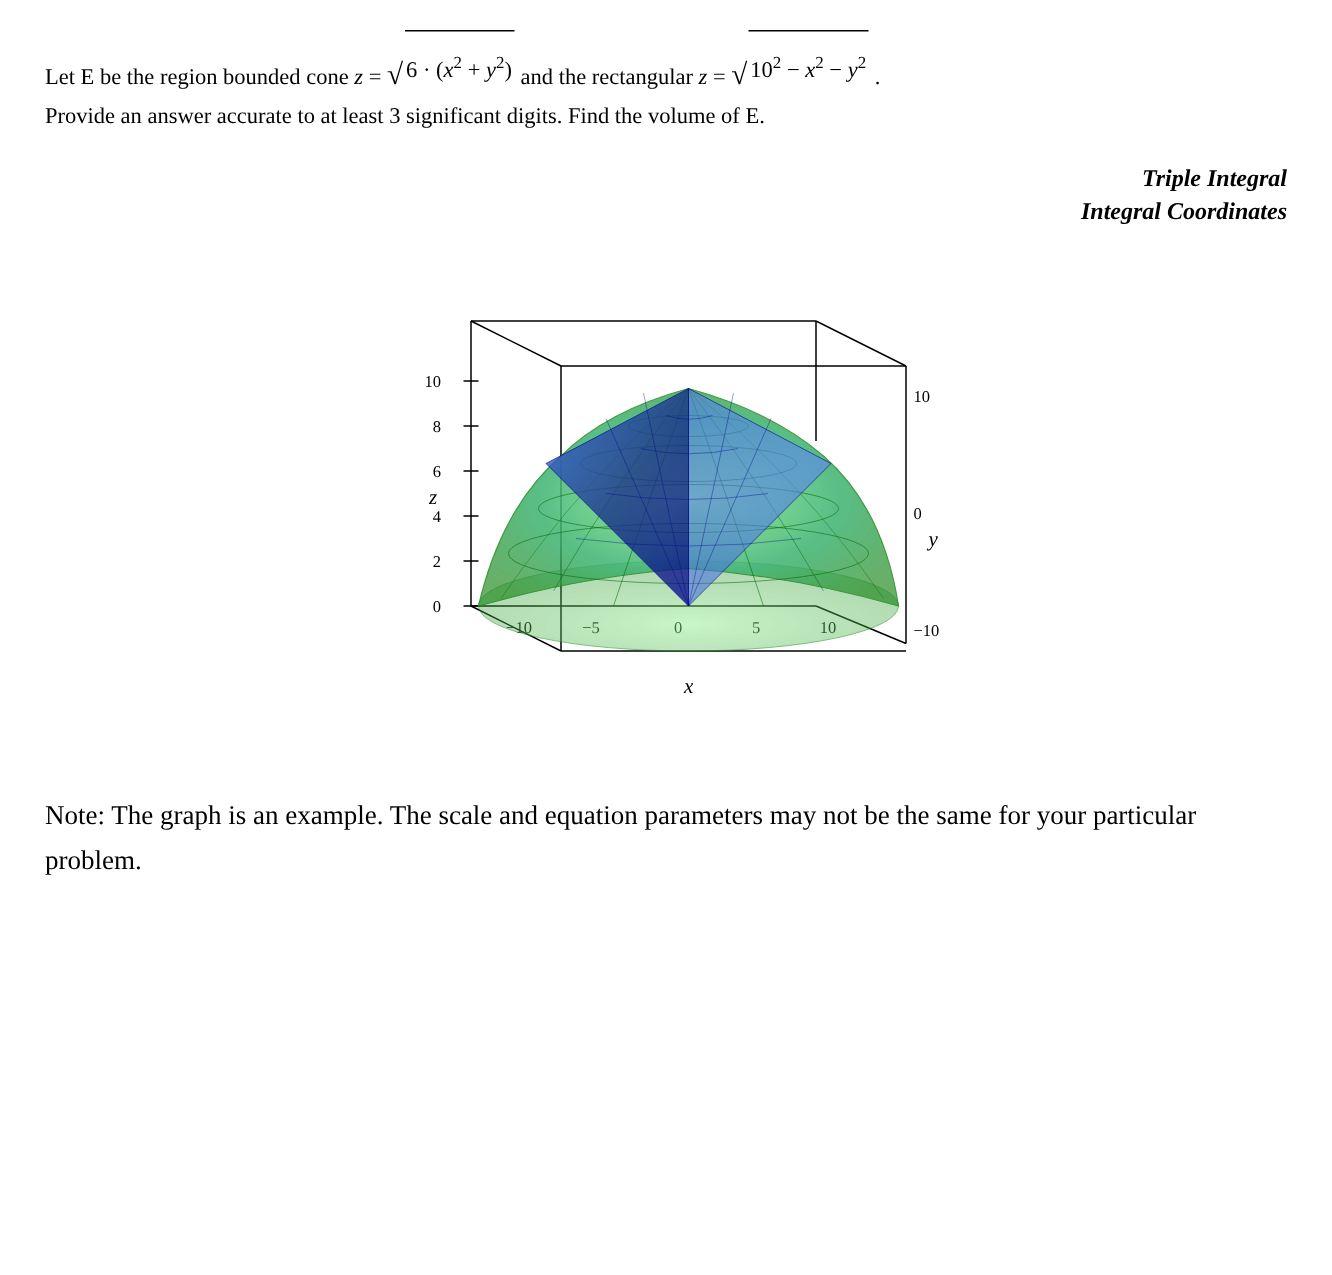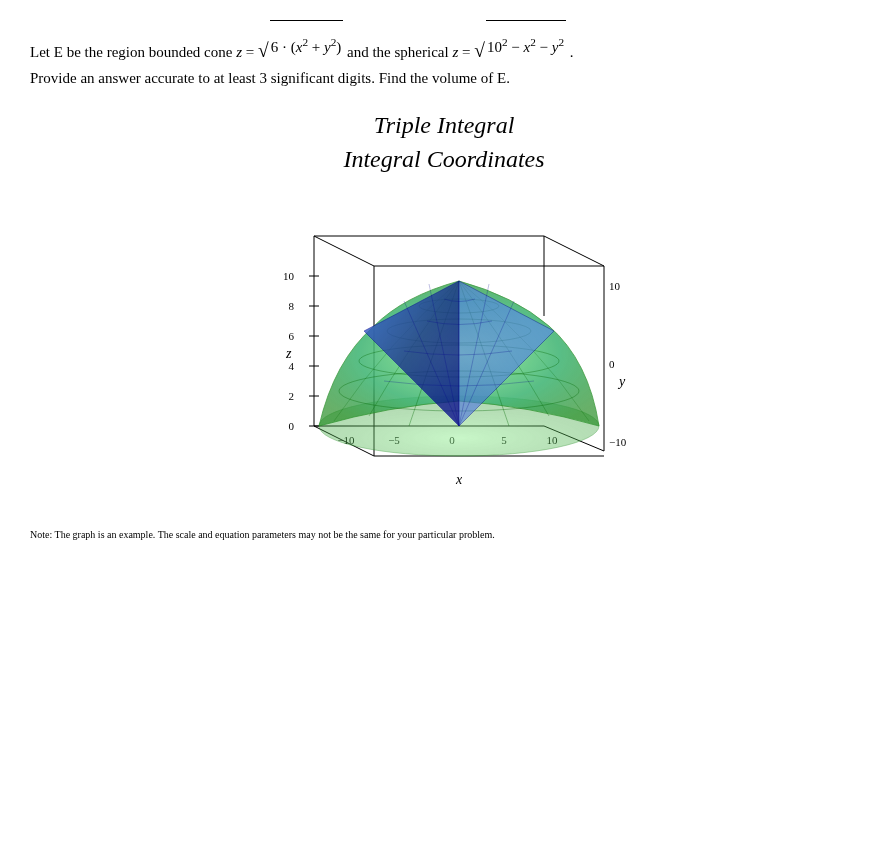--- a/index.html
+++ b/index.html
@@ -17,38 +17,39 @@
       line-height: 1.7;
     }
     .math-inline {
       font-style: italic;
     }
     .title-block {
       text-align: center;
       margin: 18px 0 10px 0;
     }
     .title-block .title {
-      font-size: 24px;
-      font-weight: normal;
+      font-size: 16px;
+      font-weight: bold;
       font-style: italic;
       line-height: 1.4;
+      text-align: right;
     }
     .graph-container {
       display: flex;
       justify-content: center;
       margin: 10px 0 20px 0;
     }
     .graph-svg-wrapper {
       position: relative;
       width: 420px;
       height: 320px;
     }
     .notes-section {
-      margin-top: 20px;
-      font-size: 10px;
+      margin-top: 44px;
+      font-size: 18px;
       line-height: 1.7;
     }
     .notes-section p {
       margin-bottom: 12px;
     }
     .hint {
       font-style: italic;
       margin-top: 10px;
     }
     sup {
@@ -74,21 +75,21 @@
     }
   </style>
 </head>
 <body>
 
 <div class="problem-text">
   <span>
     <span>Let E be the region bounded cone </span><span class="math-inline">z</span><span> = </span><span class="sqrt-wrapper">
         <span class="sqrt-radical">√</span>
         <span class="sqrt-content">6 · (<span class="math-inline">x</span><sup>2</sup> + <span class="math-inline">y</span><sup>2</sup>)</span>
-      </span><span> and the spherical </span><span class="math-inline">z</span><span> = </span><span class="sqrt-wrapper">
+      </span><span> and the rectangular </span><span class="math-inline">z</span><span> = </span><span class="sqrt-wrapper">
         <span class="sqrt-radical">√</span>
         <span class="sqrt-content">10<sup>2</sup> − <span class="math-inline">x</span><sup>2</sup> − <span class="math-inline">y</span><sup>2</sup></span>
       </span><span> .</span>
   </span><br>
   <span>Provide an answer accurate to at least 3 significant digits.   Find the volume of E.</span>
 </div>
 
 <div class="title-block">
   <div class="title">
     <span>Triple Integral</span><br>

